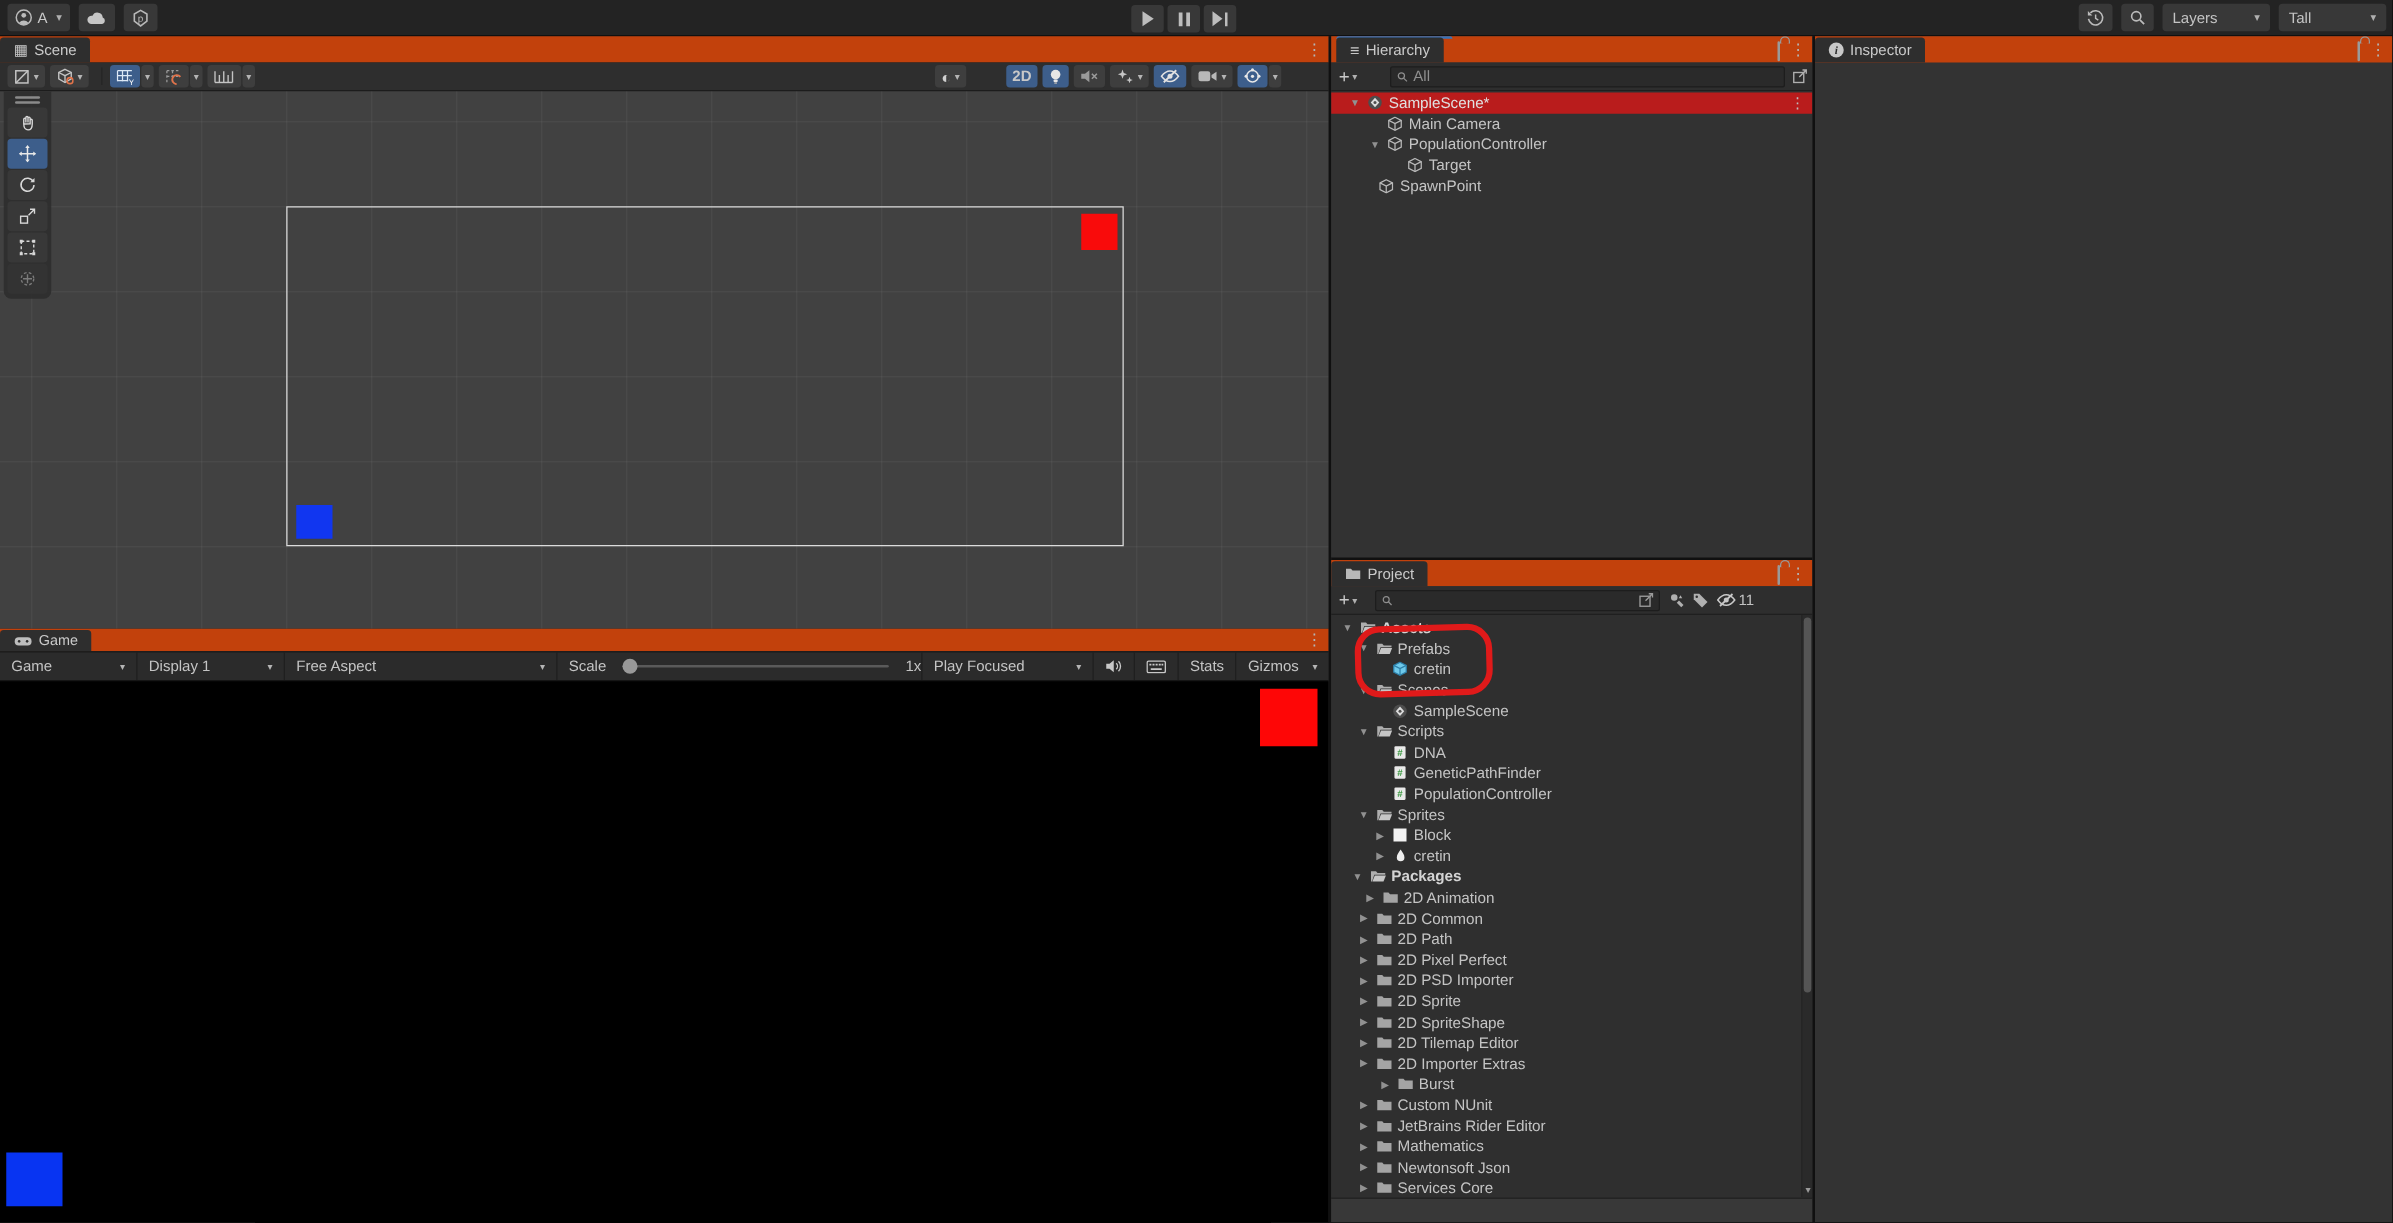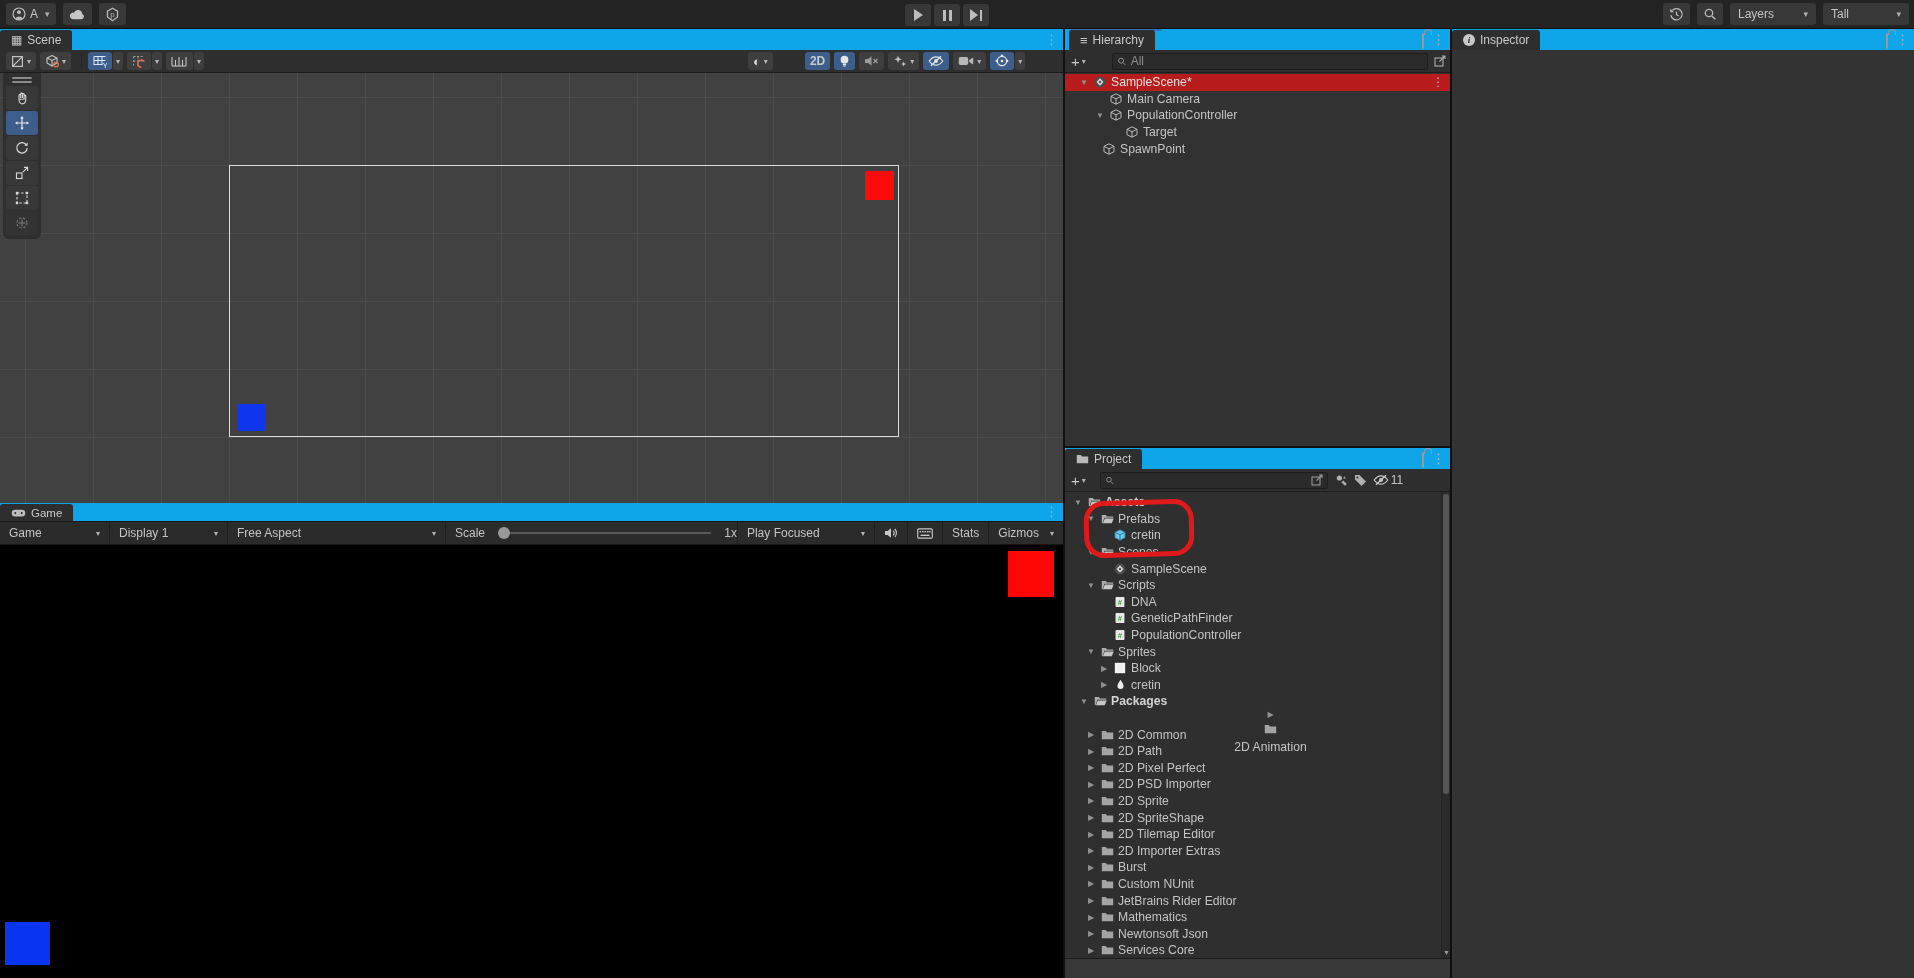--- a/index.html
+++ b/index.html
@@ -17,21 +17,21 @@
   .caret::after{content:"▾";font-size:9px;color:#b0b0b0;margin-left:3px;}
   .ddbtn{height:22px;width:86px;background:#383838;border-radius:3px;display:flex;align-items:center;justify-content:space-between;padding:0 8px;color:#c4c4c4;}
   .ddbtn::after{content:"▾";font-size:9px;color:#b0b0b0;}
   .play-tri{width:0;height:0;border-left:9px solid #bdbdbd;border-top:6px solid transparent;border-bottom:6px solid transparent;}
   .pause-bars{display:flex;gap:3px;}
   .pause-bars i{width:3px;height:11px;background:#bdbdbd;}
   .step-wrap{display:flex;align-items:center;gap:2px;}
   .step-bar{width:2.5px;height:11px;background:#bdbdbd;}
 
   
-  .tabstrip{position:absolute;left:0;right:0;top:0;height:21px;background:#0ea5e9;display:flex;align-items:flex-end;}
+  .tabstrip{position:absolute;left:0;right:0;top:0;height:21px;background:#c2410c;display:flex;align-items:flex-end;}
   .tab{position:relative;height:20px;background:#2e2e2e;display:flex;align-items:center;gap:5px;padding:0 11px;color:#cacaca;border-radius:3px 3px 0 0;}
   .strip-kebab{position:absolute;right:5px;top:3px;color:#b5b5b5;font-size:13px;}
   .panel-lock{position:absolute;right:26px;top:5px;}
   .i-lock{position:relative;width:10px;height:8px;border:1.4px solid #9a9a9a;border-radius:1.5px;}
   .i-lock::before{content:"";position:absolute;left:0.6px;top:-5.4px;width:6px;height:5px;border:1.4px solid #9a9a9a;border-bottom:none;border-radius:4px 4px 0 0;}
   .i-kebab::before{content:"⋮";}
 
   
   .scene-panel{position:absolute;left:0;top:29px;width:1063px;height:474px;}
   .scene-toolbar{position:absolute;left:0;right:0;top:21px;height:23px;background:#2e2e2e;border-bottom:1px solid #1c1c1c;display:flex;align-items:center;}
@@ -690,31 +690,31 @@
           </div>
           <div class="trow" style="padding-left: 34px;">
             <span class="tri tright"></span>
             <span class="ticon">
               <svg viewBox="0 0 10 13" width="9" height="12">
                 <path d="M5 0.6C6.6 3.2 8.4 5 8.4 7.6a3.4 3.4 0 1 1-6.8 0C1.6 5 3.4 3.2 5 0.6z" fill="#eeeeee"></path>
               </svg>
             </span>
             <span class="tlbl">cretin</span>
           </div>
-          <div class="trow bold" style="padding-left: 4px; margin-left: 10px;">
+          <div class="trow bold" style="padding-left: 16px;">
             <span class="tri tdown"></span>
             <span class="ticon">
               <svg viewBox="0 0 13 10" width="13" height="10">
                 <path d="M0.8 1h4l1.2 1.4h6.2v1.4H3.4L1.6 9.2H0.8z" fill="#aeaeae"></path>
                 <path d="M3.8 4.4h8.9L10.8 9.2H1.9z" fill="#c6c6c6"></path>
               </svg>
             </span>
             <span class="tlbl">Packages</span>
           </div>
-          <div class="trow" style="padding-left: 26px; flex-direction: column;">
+          <div class="trow" style="padding-left: 26px;">
             <span class="tri tright"></span>
             <span class="ticon">
               <svg viewBox="0 0 13 10" width="13" height="10">
                 <path d="M0.8 1h4l1.2 1.4h6.2V9.2H0.8z" fill="#a4a4a4"></path>
               </svg>
             </span>
             <span class="tlbl">2D Animation</span>
           </div>
           <div class="trow" style="padding-left: 21px;">
             <span class="tri tright"></span>
@@ -781,21 +781,21 @@
           </div>
           <div class="trow" style="padding-left: 21px;">
             <span class="tri tright"></span>
             <span class="ticon">
               <svg viewBox="0 0 13 10" width="13" height="10">
                 <path d="M0.8 1h4l1.2 1.4h6.2V9.2H0.8z" fill="#a4a4a4"></path>
               </svg>
             </span>
             <span class="tlbl">2D Importer Extras</span>
           </div>
-          <div class="trow" style="padding-left: 21px;">
+          <div class="trow" style="padding-left: 38px;">
             <span class="tri tright"></span>
             <span class="ticon">
               <svg viewBox="0 0 13 10" width="13" height="10">
                 <path d="M0.8 1h4l1.2 1.4h6.2V9.2H0.8z" fill="#a4a4a4"></path>
               </svg>
             </span>
             <span class="tlbl">Burst</span>
           </div>
           <div class="trow" style="padding-left: 21px;">
             <span class="tri tright"></span>

